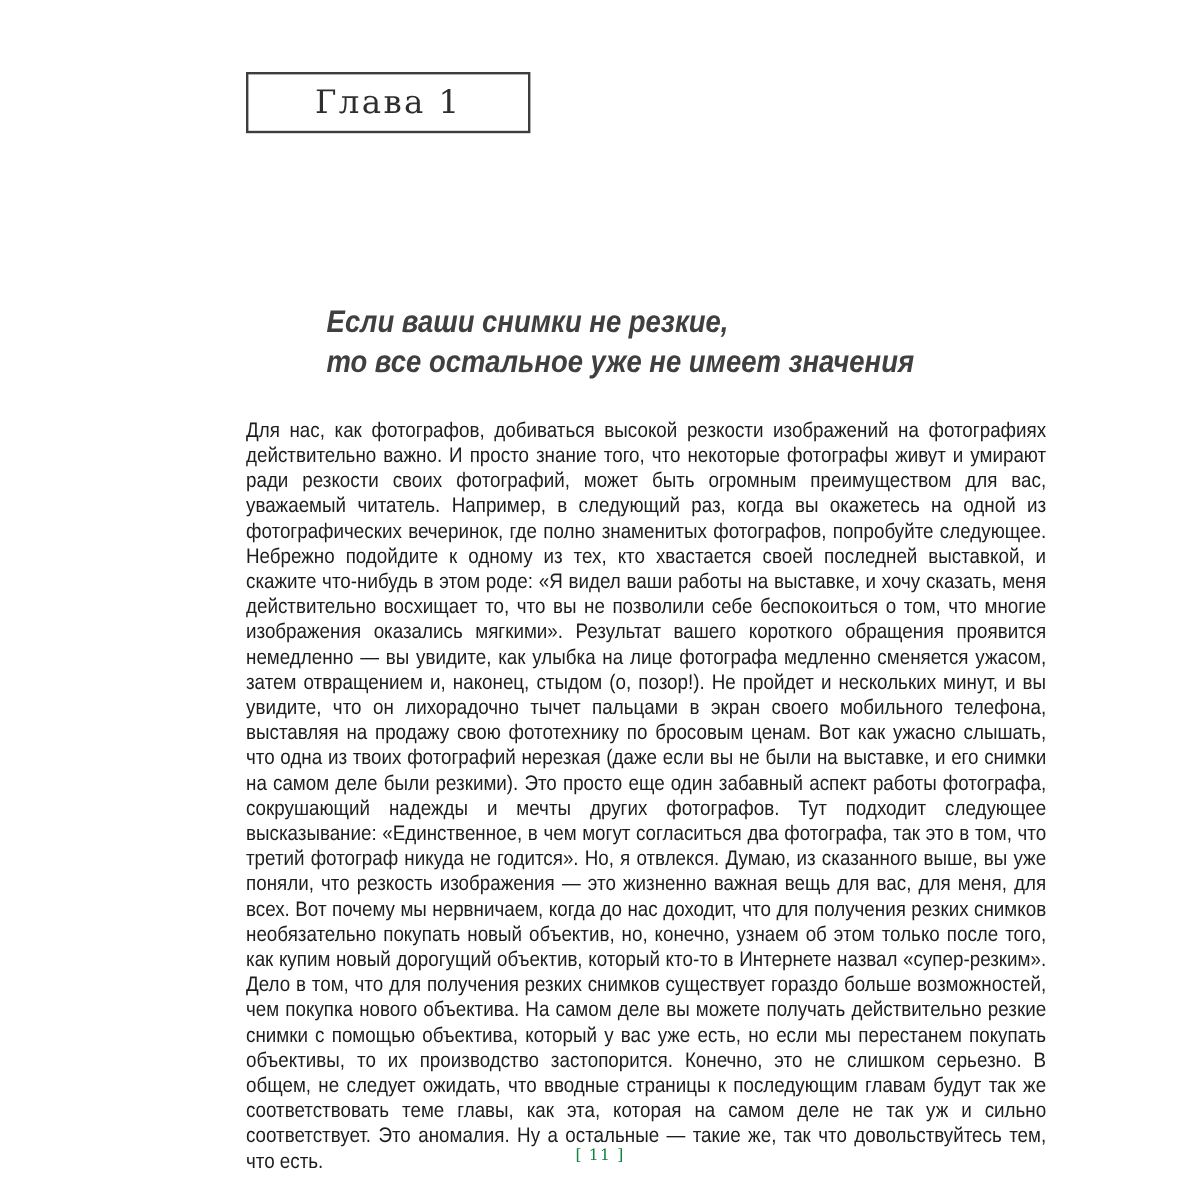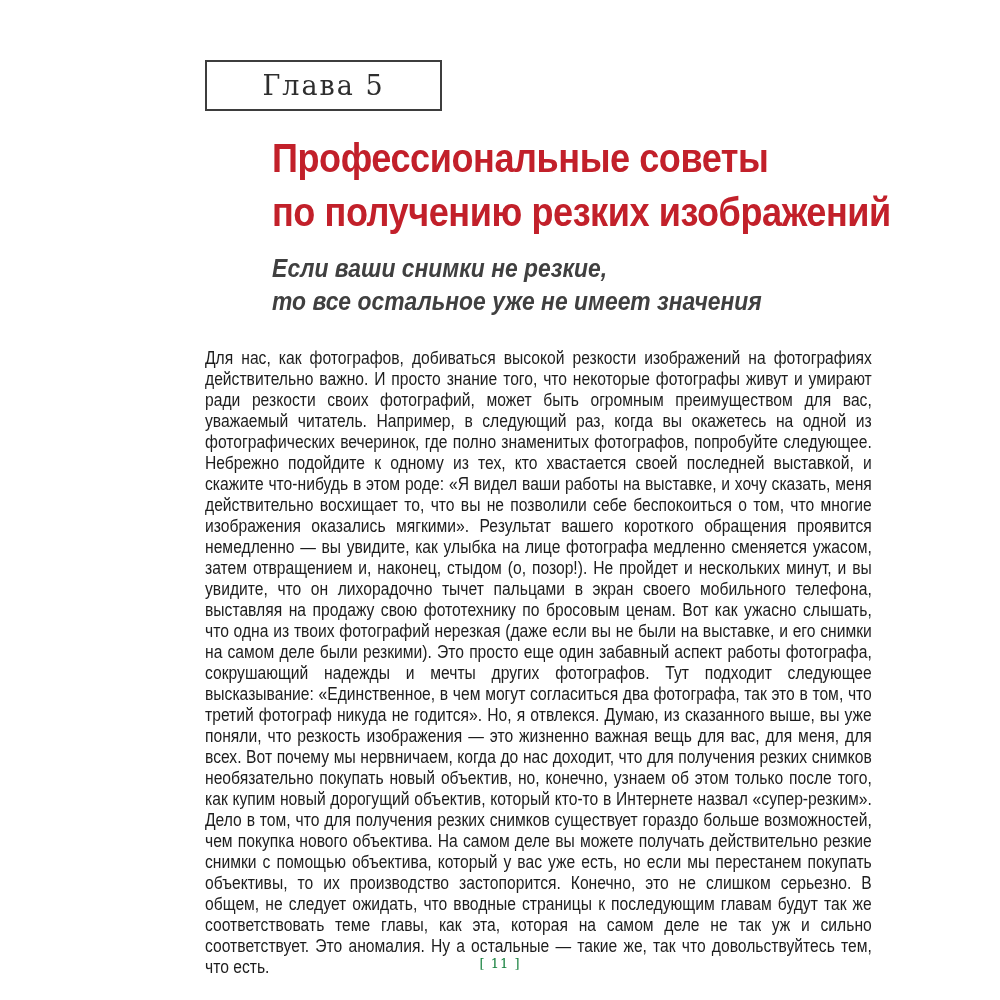--- a/index.html
+++ b/index.html
@@ -88,27 +88,23 @@
     letter-spacing: 1px;
     color: #15803d;
   }
 </style>
 </head>
 <body>
 
 <div class="page">
 
   <div class="chapter-box">
-    <span class="chapter-label">Глава 5</span>
+    <span class="chapter-label">Глава 1</span>
   </div>
 
-  <h1 class="title">
-    <span class="title-line">Профессиональные советы</span>
-    <span class="title-line">по получению резких изображений</span>
-  </h1>
 
   <h2 class="subtitle">
     <span class="subtitle-line">Если ваши снимки не резкие,</span>
     <span class="subtitle-line">то все остальное уже не имеет значения</span>
   </h2>
 
   <p class="body-text">Для нас, как фотографов, добиваться высокой резкости изображений на фотографиях действительно важно. И просто знание того, что некоторые фотографы живут и умирают ради резкости своих фотографий, может быть огромным преимуществом для вас, уважаемый читатель. Например, в следующий раз, когда вы окажетесь на одной из фотографических вечеринок, где полно знаменитых фотографов, попробуйте следующее. Небрежно подойдите к одному из тех, кто хвастается своей последней выставкой, и скажите что-нибудь в этом роде: «Я видел ваши работы на выставке, и хочу сказать, меня действительно восхищает то, что вы не позволили себе беспокоиться о том, что многие изображения оказались мягкими». Результат вашего короткого обращения проявится немедленно — вы увидите, как улыбка на лице фотографа медленно сменяется ужасом, затем отвращением и, наконец, стыдом (о, позор!). Не пройдет и нескольких минут, и вы увидите, что он лихорадочно тычет пальцами в экран своего мобильного телефона, выставляя на продажу свою фототехнику по бросовым ценам. Вот как ужасно слышать, что одна из твоих фотографий нерезкая (даже если вы не были на выставке, и его снимки на самом деле были резкими). Это просто еще один забавный аспект работы фотографа, сокрушающий надежды и мечты других фотографов. Тут подходит следующее высказывание: «Единственное, в чем могут согласиться два фотографа, так это в том, что третий фотограф никуда не годится». Но, я отвлекся. Думаю, из сказанного выше, вы уже поняли, что резкость изображения — это жизненно важная вещь для вас, для меня, для всех. Вот почему мы нервничаем, когда до нас доходит, что для получения резких снимков необязательно покупать новый объектив, но, конечно, узнаем об этом только после того, как купим новый дорогущий объектив, который кто-то в Интернете назвал «супер-резким». Дело в том, что для получения резких снимков существует гораздо больше возможностей, чем покупка нового объектива. На самом деле вы можете получать действительно резкие снимки с помощью объектива, который у вас уже есть, но если мы перестанем покупать объективы, то их производство застопорится. Конечно, это не слишком серьезно. В общем, не следует ожидать, что вводные страницы к последующим главам будут так же соответствовать теме главы, как эта, которая на самом деле не так уж и сильно соответствует. Это аномалия. Ну а остальные — такие же, так что довольствуйтесь тем, что есть.</p>
 
   <div class="page-number">[ 11 ]</div>
 

